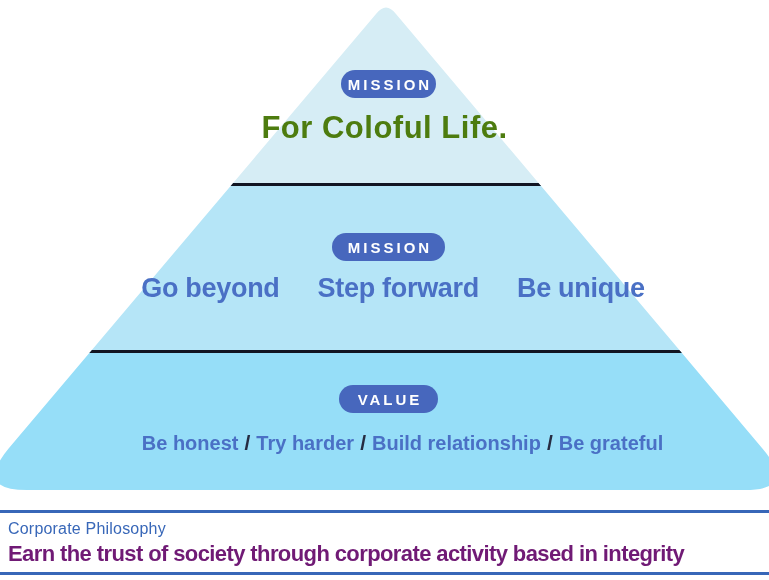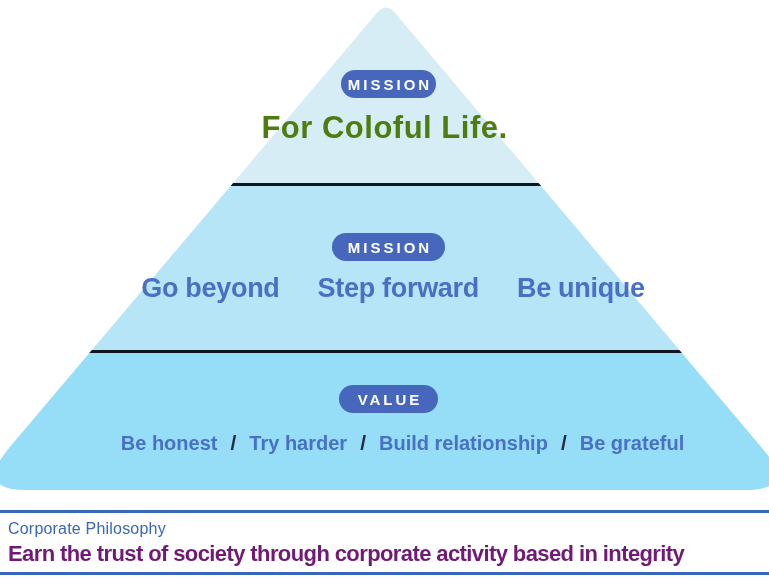--- a/index.html
+++ b/index.html
@@ -39,21 +39,21 @@
     gap:38px;
     font-size:27px;
     font-weight:700;
     color:#4a70c5;
     letter-spacing:-0.3px;
     margin-left:17px;
   }
   .value-row{
     left:0;right:0;top:431px;
     display:flex;justify-content:center;align-items:center;
-    gap:13px;
+    gap:6px;
     font-size:20px;
     font-weight:700;
     color:#4a70c5;
     padding-left:36px;
   }
   .value-slash{
     color:#262c42;
     font-size:21px;
     font-weight:700;
   }

